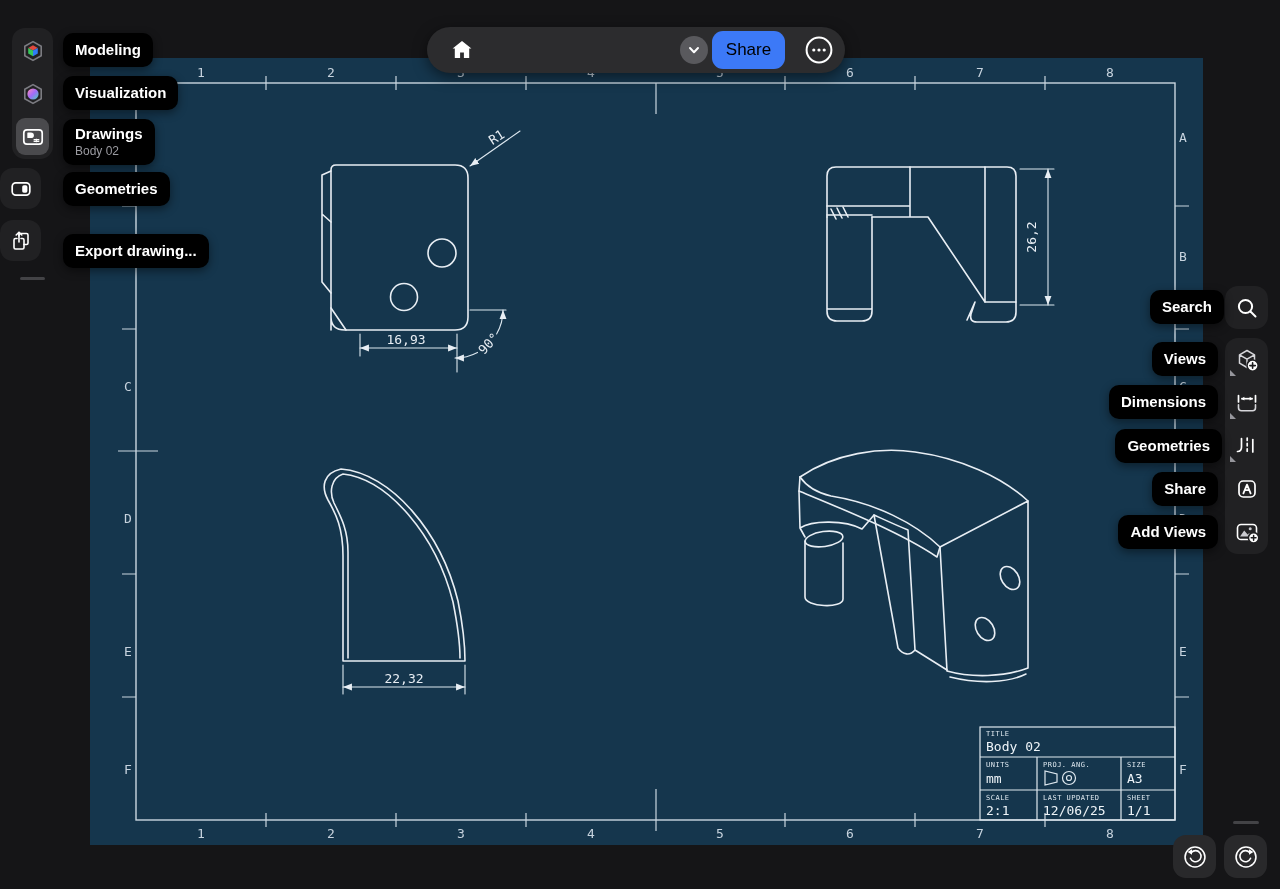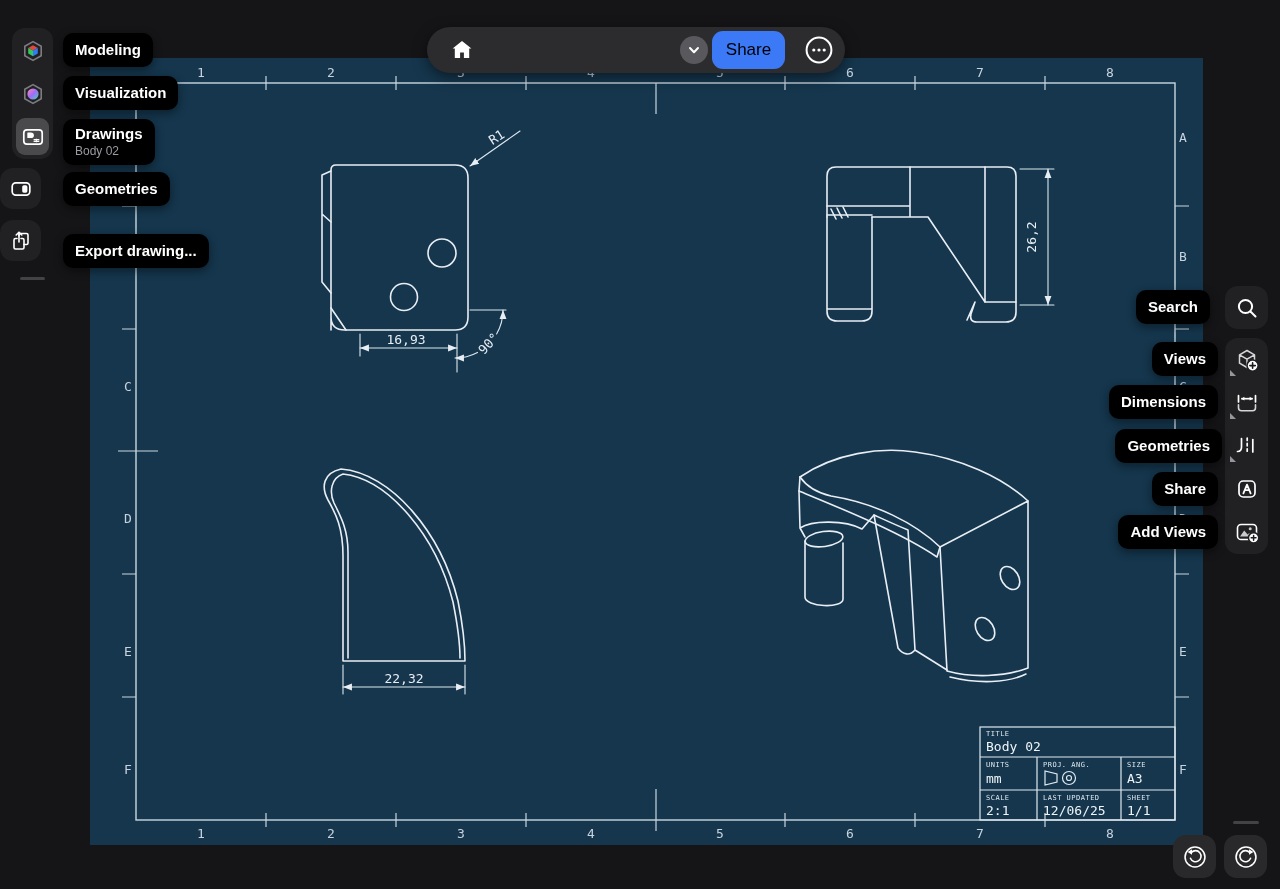--- a/index.html
+++ b/index.html
@@ -326,21 +326,21 @@
       <svg width="26" height="26" viewBox="0 0 26 26">
         <rect x="3.5" y="5.5" width="19" height="15" rx="3.6" fill="none" stroke="#fff" stroke-width="1.6"></rect>
         <path d="M6,17.5 L10.2,11.5 L13.6,15.6 L15.2,13.9 L18.5,17.5 Z" fill="#c9c9ce"></path>
         <circle cx="16.2" cy="9.8" r="1.5" fill="#c9c9ce"></circle>
         <circle cx="19.6" cy="18.8" r="5.2" fill="#fff" stroke="#212123" stroke-width="1.6"></circle>
         <path d="M19.6,16.4 V21.2 M17.2,18.8 H22" stroke="#1c1c1e" stroke-width="1.5" stroke-linecap="round"></path>
       </svg>
     </div>
   </div>
 
-  <div class="tooltip right" style="right:70px; top:290px;"><span>Search</span></div>
+  <div class="tooltip right" style="right:56px; top:290px;"><span>Search</span></div>
   <div class="tooltip right" style="right:62px; top:342px;"><span>Views</span></div>
   <div class="tooltip right" style="right:62px; top:385px;"><span>Dimensions</span></div>
   <div class="tooltip right" style="right:58px; top:429px;"><span>Geometries</span></div>
   <div class="tooltip right" style="right:62px; top:472px;"><span>Share</span></div>
   <div class="tooltip right" style="right:62px; top:515px;"><span>Add Views</span></div>
 
   <div class="handle" style="left:1233px; top:821px; width:26px; height:3px;"></div>
   <div class="circle-btn" style="left:1173px; top:835px;">
     <svg width="30" height="30" viewBox="0 0 38 38">
       <circle cx="19" cy="19" r="12.6" fill="none" stroke="#fff" stroke-width="2"></circle>

